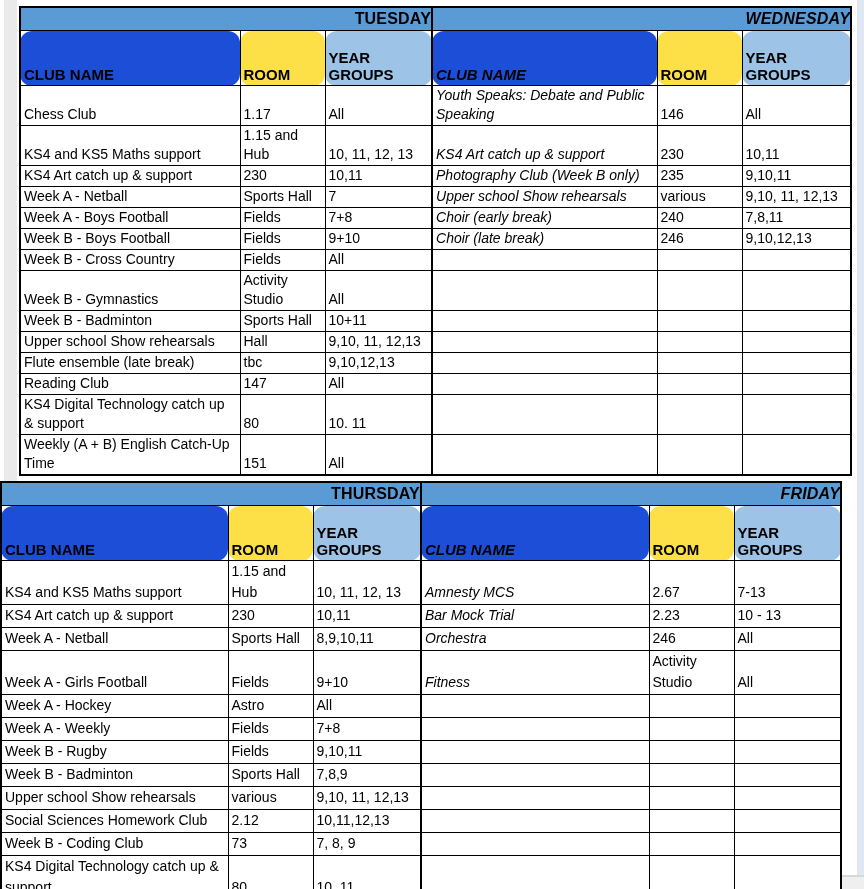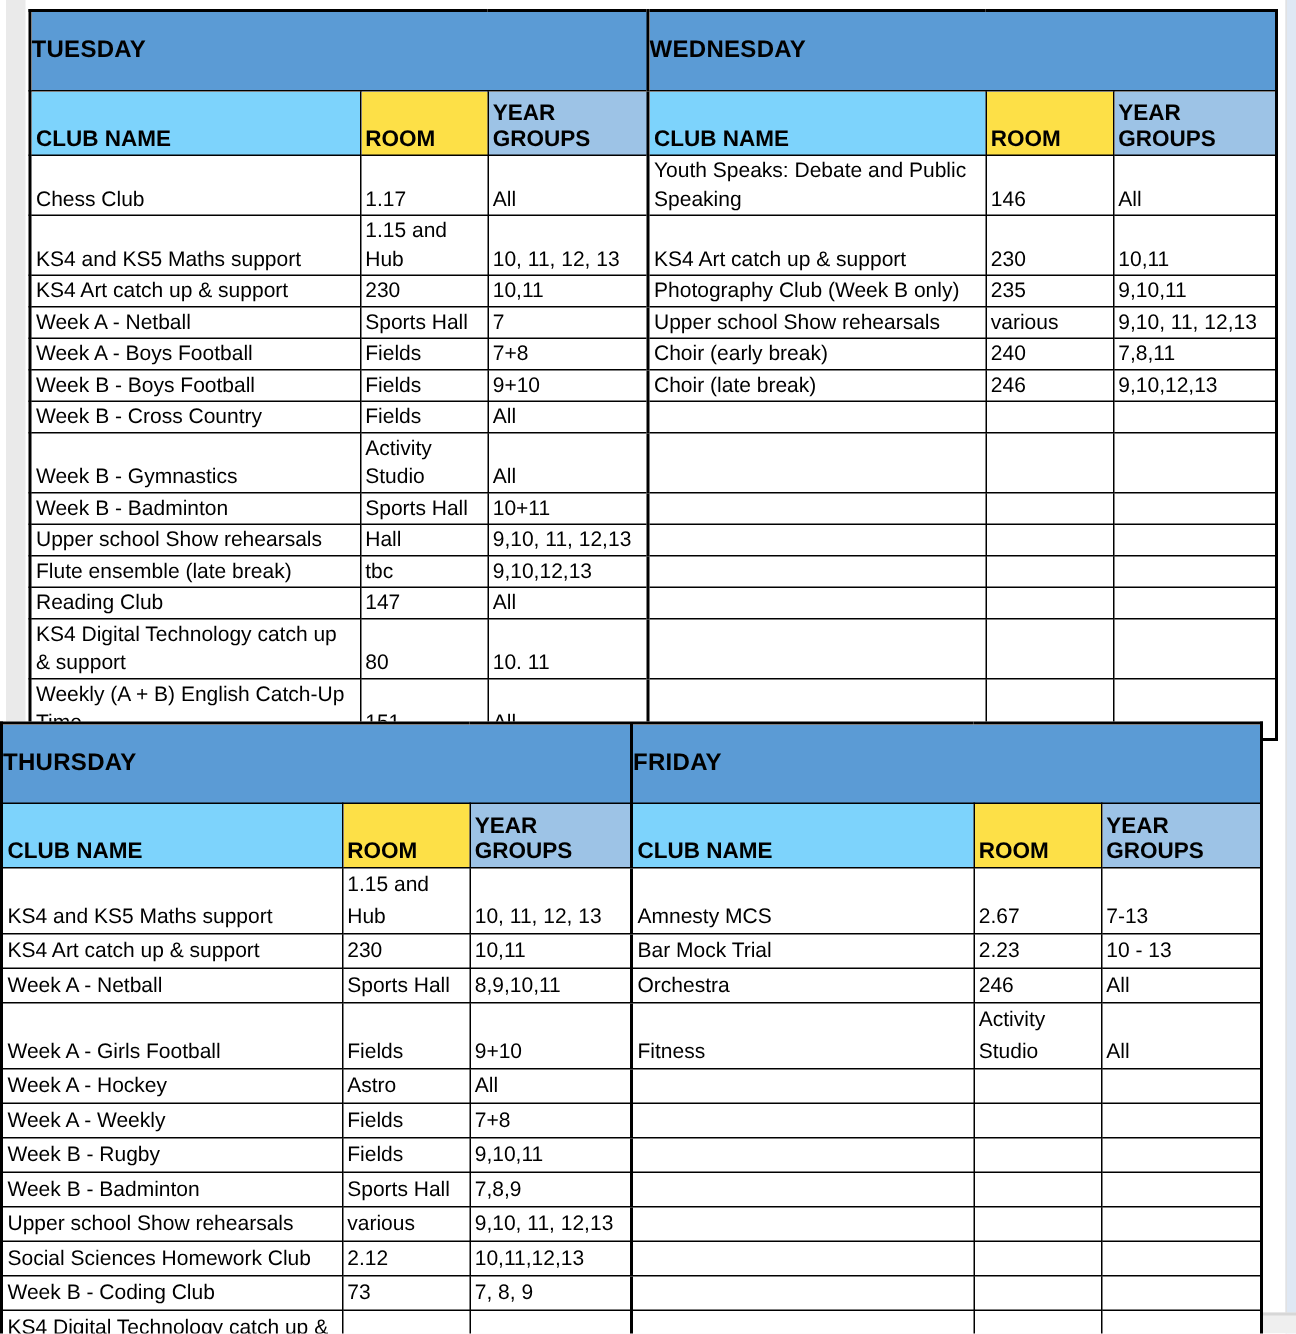--- a/index.html
+++ b/index.html
@@ -21,42 +21,43 @@
   }
   #t1 { top:6px;   left:19px; width:831px; }
   #t2 { top:481px; left:0; width:840px; }
 
   .clubs th, .clubs td { border:1px solid #000; overflow:hidden; }
 
   .day-th {
     background:#5B9BD5;
     border-bottom:2px solid #1f3864;
     font-size:16px; font-weight:700; letter-spacing:.2px;
-    text-align:left; vertical-align:middle;
-    height:20px; padding:16px 0;
+    text-align:right; vertical-align:middle;
+    height:20px; padding:1px 0;
   }
   .hdr-th {
     font-size:15px; font-weight:700;
     text-align:left; vertical-align:bottom;
-    height:31px; padding:6px 2px 2px 3px;
+    height:31px; padding:18px 2px 2px 3px;
     border-bottom:2px solid #000;
-  }
-  .hdr-club { background:#7dd3fc; }
+    border-radius:12px;
+  }
+  .hdr-club { background:#1d4ed8; }
   .hdr-room { background:#fde047; }
   .hdr-year { background:#9DC3E6; white-space:pre-line; }
 
   .clubs td {
     font-size:14px; vertical-align:bottom;
     padding:0 2px 1px 3px;
     word-wrap:break-word;
   }
   #t1 td { height:19px; line-height:19px; }
   #t2 td { height:21px; line-height:21px; }
 
-  .divider { border-left:2px solid #000 !important; }
+  .divider { border-left:2px solid #000 !important;font-style:italic; }
 </style>
 </head>
 <body>
 
 <div class="edge-left"></div>
 <div class="edge-right"></div>
 <div class="edge-bottom"></div>
 
 <table class="clubs" id="t1">
   <colgroup>

